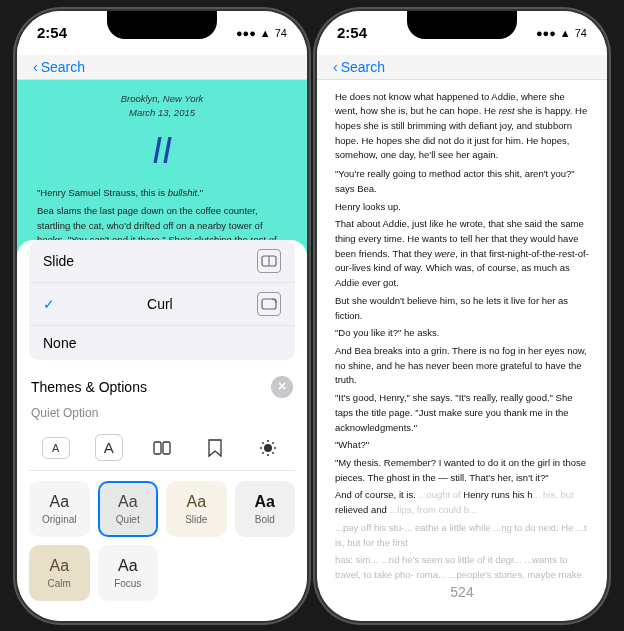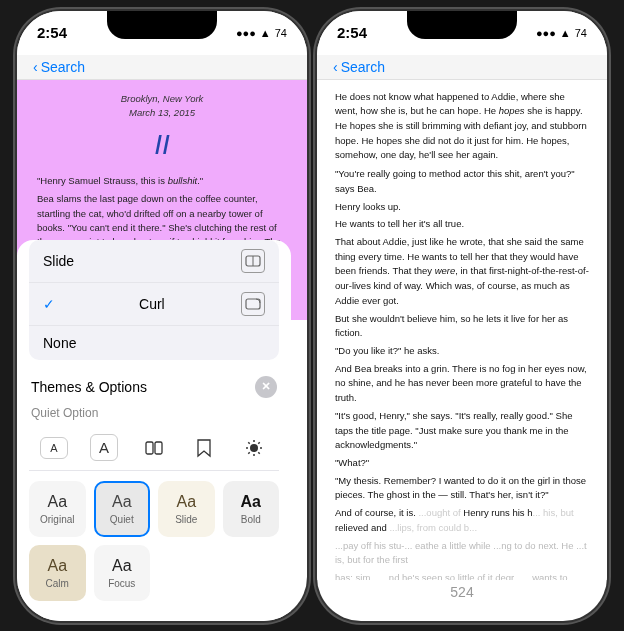--- a/index.html
+++ b/index.html
@@ -75,49 +75,49 @@
       display: flex;
       align-items: center;
       gap: 3px;
     }
     
     .book-content {
       padding: 12px 20px;
       font-size: 10px;
       line-height: 1.5;
       color: #222;
-      background: #f0abfc;
+      background: #5eead4;
       overflow: hidden;
     }
     .book-content .location {
       text-align: center;
       font-style: italic;
       font-size: 9.5px;
       color: #333;
       margin-bottom: 4px;
     }
     .book-content .chapter {
       text-align: center;
-      font-size: 28px;
+      font-size: 36px;
       font-weight: 300;
       color: #2244aa;
       margin-bottom: 8px;
       font-style: italic;
     }
     .book-content p {
       margin-bottom: 4px;
       font-size: 9.5px;
       line-height: 1.5;
     }
     
     .overlay-panel {
       position: absolute;
       bottom: 0;
       left: 0;
-      right: 16px;
+      right: 0;
       background: rgba(255,255,255,0.98);
       border-radius: 16px 16px 0 0;
       padding: 0 12px 20px 12px;
       z-index: 20;
     }
     .slide-options {
       background: #f2f2f7;
       border-radius: 10px;
       margin-bottom: 8px;
       overflow: hidden;
@@ -386,24 +386,23 @@
     </div>
 
     <div class="nav-bar">
       <div class="back-btn">
         <span>‹</span>
         <span>Search</span>
       </div>
     </div>
 
     <div class="book-right">
-      <p>He does not know what happened to Addie, where she went, how she is, but he can hope. He <em>hopes</em> she is happy. He hopes she is still brimming with defiant joy, and stubborn hope. He hopes she did not do it just for him. He hopes, somehow, one day, he'll see her again.</p>
+      <p>He does not know what happened to Addie, where she went, how she is, but he can hope. He <em>rest</em> she is happy. He hopes she is still brimming with defiant joy, and stubborn hope. He hopes she did not do it just for him. He hopes, somehow, one day, he'll see her again.</p>
       <p style="margin-top:4px;">"You're really going to method actor this shit, aren't you?" says Bea.</p>
       <p>Henry looks up.</p>
-      <p>He wants to tell her it's all true.</p>
       <p>That about Addie, just like he wrote, that she said the same thing every time. He wants to tell her that they would have been friends. That they <em>were</em>, in that first-night-of-the-rest-of-our-lives kind of way. Which was, of course, as much as Addie ever got.</p>
       <p>But she wouldn't believe him, so he lets it live for her as fiction.</p>
       <p>"Do you like it?" he asks.</p>
       <p>And Bea breaks into a grin. There is no fog in her eyes now, no shine, and he has never been more grateful to have the truth.</p>
       <p>"It's good, Henry," she says. "It's really, really good." She taps the title page. "Just make sure you thank me in the acknowledgments."</p>
       <p>"What?"</p>
       <p>"My thesis. Remember? I wanted to do it on the girl in those pieces. The ghost in the — still. That's her, isn't it?"</p>
       <p>And of course, it is. <span style="color:#ccc;">...ought of</span> Henry runs his h<span style="color:#ccc;">... his, but</span> relieved and <span style="color:#ccc;">...lips, from could b...</span></p>
       <p style="color:#bbb;">...pay off his stu-... eathe a little while ...ng to do next. He ...t is, but for the first</p>
       <p style="color:#bbb;">has: sim... ...nd he's seen so little of it degr... ...wants to travel, to take pho- roma... ...people's stories, maybe make But l... After all, life seems very long He is... ...e knows it will go so fast, and he ...o miss a moment.</p>

